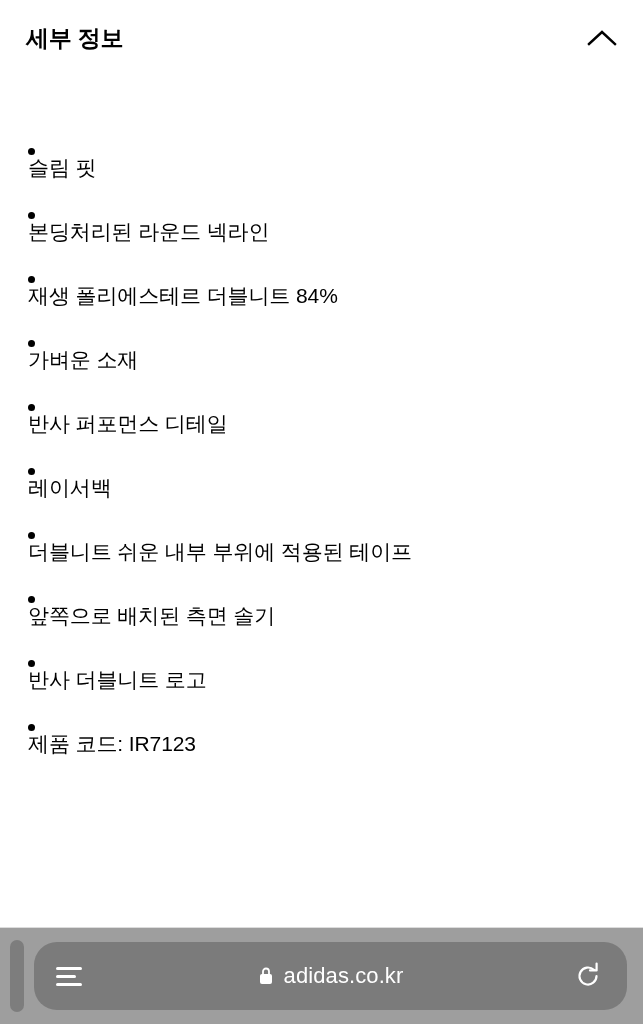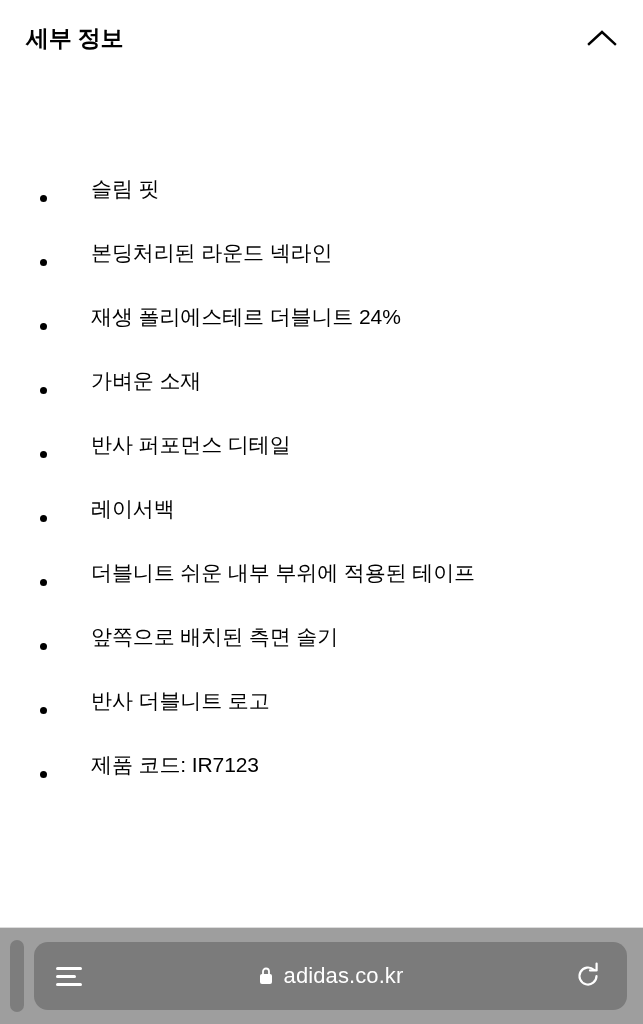--- a/index.html
+++ b/index.html
@@ -51,23 +51,24 @@
     padding-top: 62px;
     overflow: hidden;
   }
   ul.detail-list {
     list-style: none;
     margin: 0;
     padding: 0;
   }
   ul.detail-list li {
     display: flex;
-    align-items: flex-end;
+    align-items: flex-start;
     height: 64px;
-    padding-left: 40px;
+    padding-left: 28px;
+    flex-direction: column;
   }
   .bullet {
     flex: 0 0 auto;
     width: 7px;
     height: 7px;
     border-radius: 50%;
     background: #000000;
     margin-top: 10px;
     margin-right: 44px;
   }
@@ -95,21 +96,21 @@
     height: 72px;
     border-radius: 8px;
     background: #7d7d7d;
     flex: 0 0 14px;
     margin-right: 10px;
   }
   .url-pill {
     flex: 1 1 auto;
     height: 68px;
     background: #7b7b7b;
-    border-radius: 14px;
+    border-radius: 23px;
     display: flex;
     align-items: center;
     padding: 0 22px;
     margin-right: 6px;
   }
   .reader-icon {
     flex: 0 0 auto;
     width: 30px;
     height: 30px;
     display: flex;
@@ -178,21 +179,21 @@
       <li>
         <span class="bullet"></span>
         <span class="detail-text">슬림 핏</span>
       </li>
       <li>
         <span class="bullet"></span>
         <span class="detail-text">본딩처리된 라운드 넥라인</span>
       </li>
       <li>
         <span class="bullet"></span>
-        <span class="detail-text">재생 폴리에스테르 더블니트 24%</span>
+        <span class="detail-text">재생 폴리에스테르 더블니트 84%</span>
       </li>
       <li>
         <span class="bullet"></span>
         <span class="detail-text">가벼운 소재</span>
       </li>
       <li>
         <span class="bullet"></span>
         <span class="detail-text">반사 퍼포먼스 디테일</span>
       </li>
       <li>

